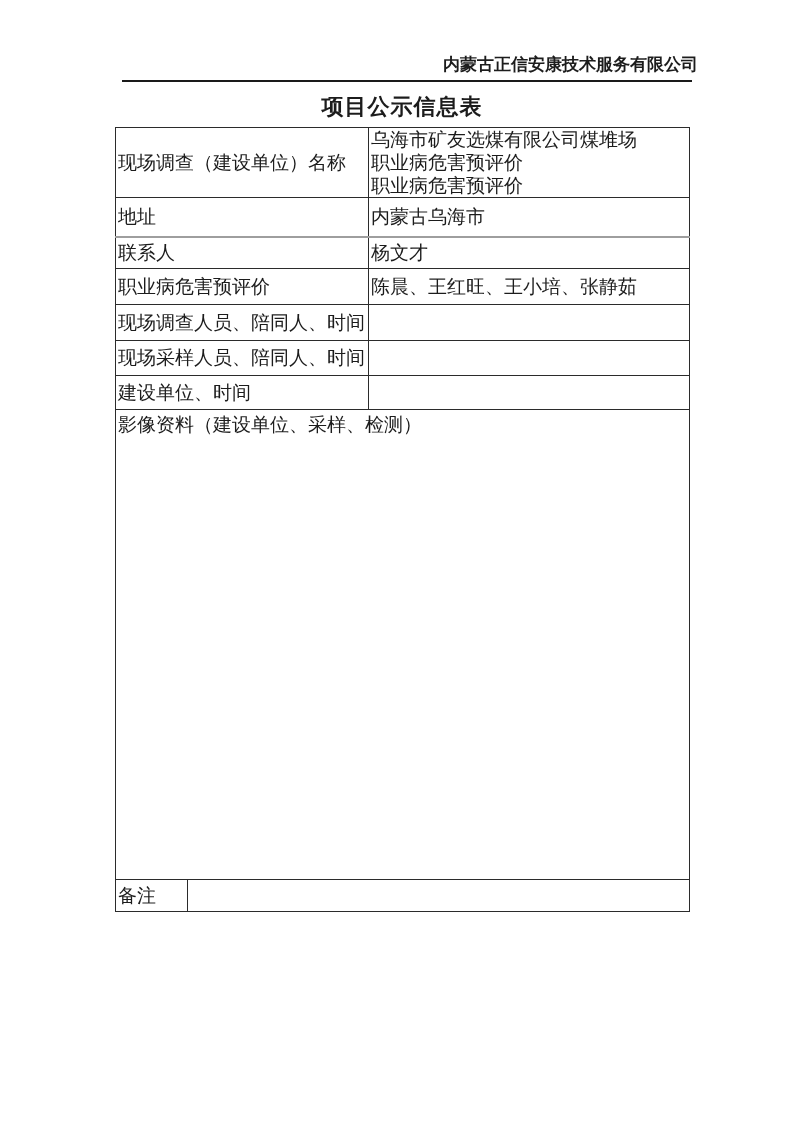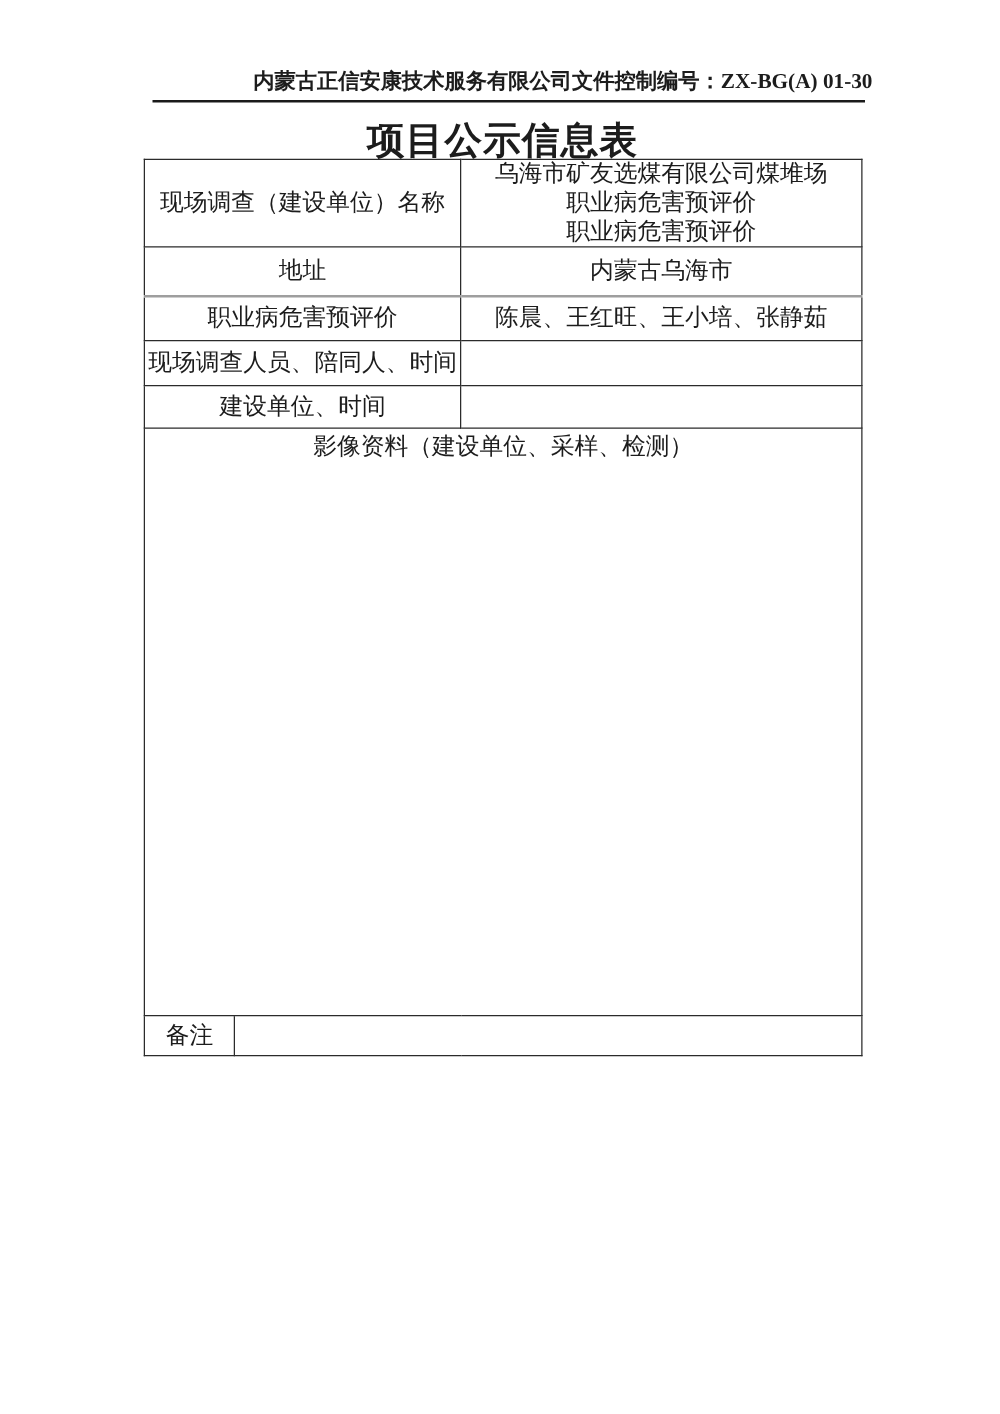--- a/index.html
+++ b/index.html
@@ -18,31 +18,31 @@
     font-size:17px; font-weight:bold; white-space:nowrap;
   }
   .header-rule {
     position:absolute; left:122px; top:80px; width:570px; height:0;
     border-top:2px solid #1a1a1a;
   }
 
   
   .doc-title {
     position:absolute; left:115px; top:92px; width:574px;
-    text-align:center; font-size:30px; font-weight:bold; letter-spacing:1px;
+    text-align:center; font-size:22px; font-weight:bold; letter-spacing:1px;
   }
 
   
   table.info-table {
     position:absolute; left:115px; top:127px; width:574px;
     border-collapse:collapse; table-layout:fixed; font-size:19px;
   }
   .info-table td {
     border:1px solid #2b2b2b;
-    text-align:center; vertical-align:middle;
+    text-align:left; vertical-align:middle;
     padding:0 2px; overflow:hidden;
     line-height:1.25;
   }
   tr.r1 td { height:68px; }
   tr.r2 td { height:39px; }
   tr.r2 td { border-bottom:2px solid #9e9e9e; } 
   tr.r3 td { height:32px; }
   tr.r4 td { height:36px; }
   tr.r5 td { height:36px; }
   tr.r6 td { height:35px; }
@@ -51,21 +51,20 @@
   tr.r9 td { height:32px; }
   .vline { line-height:23px; }
 </style>
 </head>
 <body>
 
 <div class="page">
 
   <div class="doc-header">
     <span>内蒙古正信安康技术服务有限公司</span>
-    <span>文件控制编号：ZX-BG(A) 01-30</span>
   </div>
   <div class="header-rule"></div>
 
   <div class="doc-title">项目公示信息表</div>
 
   <table class="info-table">
     <colgroup>
       <col style="width:72px">
       <col style="width:181px">
       <col style="width:321px">
@@ -76,26 +75,34 @@
         <td>
           <div class="vline">乌海市矿友选煤有限公司煤堆场</div>
           <div class="vline">职业病危害预评价</div>
           <div class="vline">职业病危害预评价</div>
         </td>
       </tr>
       <tr class="r2">
         <td colspan="2">地址</td>
         <td>内蒙古乌海市</td>
       </tr>
+      <tr class="r3">
+        <td colspan="2">联系人</td>
+        <td>杨文才</td>
+      </tr>
       <tr class="r4">
         <td colspan="2">职业病危害预评价</td>
         <td>陈晨、王红旺、王小培、张静茹</td>
       </tr>
       <tr class="r5">
         <td colspan="2">现场调查人员、陪同人、时间</td>
+        <td></td>
+      </tr>
+      <tr class="r6">
+        <td colspan="2">现场采样人员、陪同人、时间</td>
         <td></td>
       </tr>
       <tr class="r7">
         <td colspan="2">建设单位、时间</td>
         <td></td>
       </tr>
       <tr class="r8">
         <td colspan="3">
           <span>影像资料（建设单位、采样、检测）</span>
         </td>

